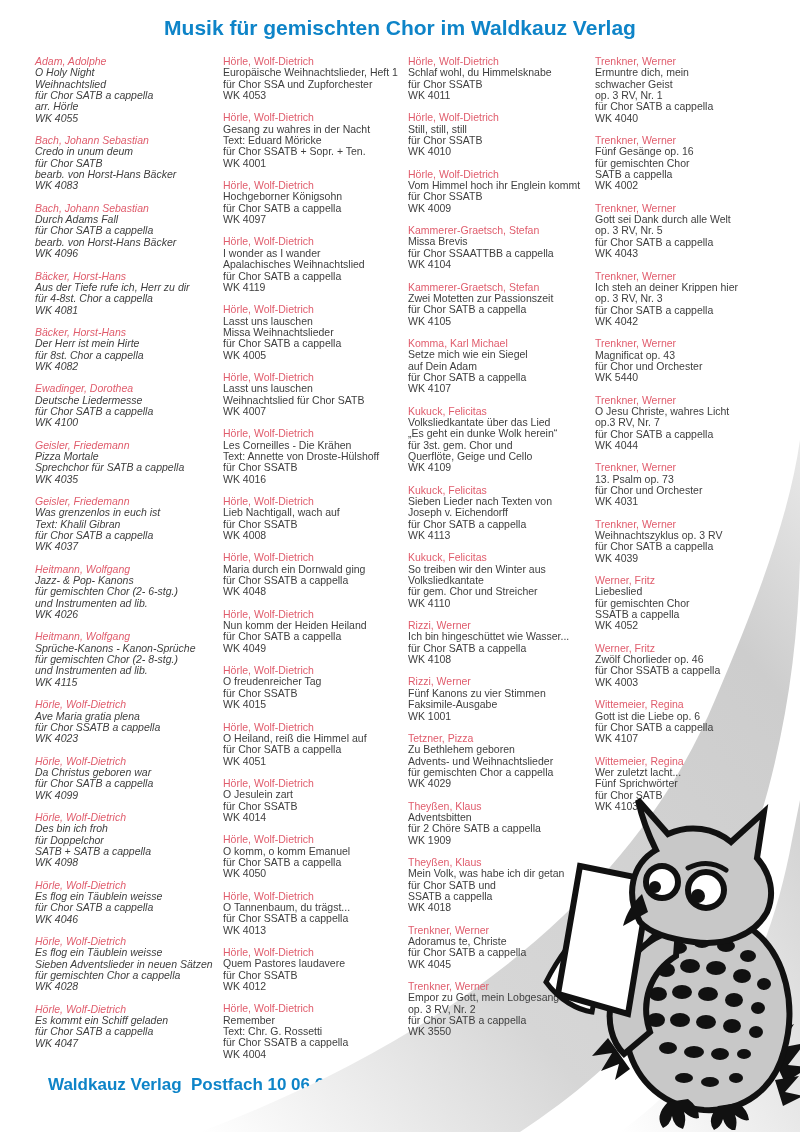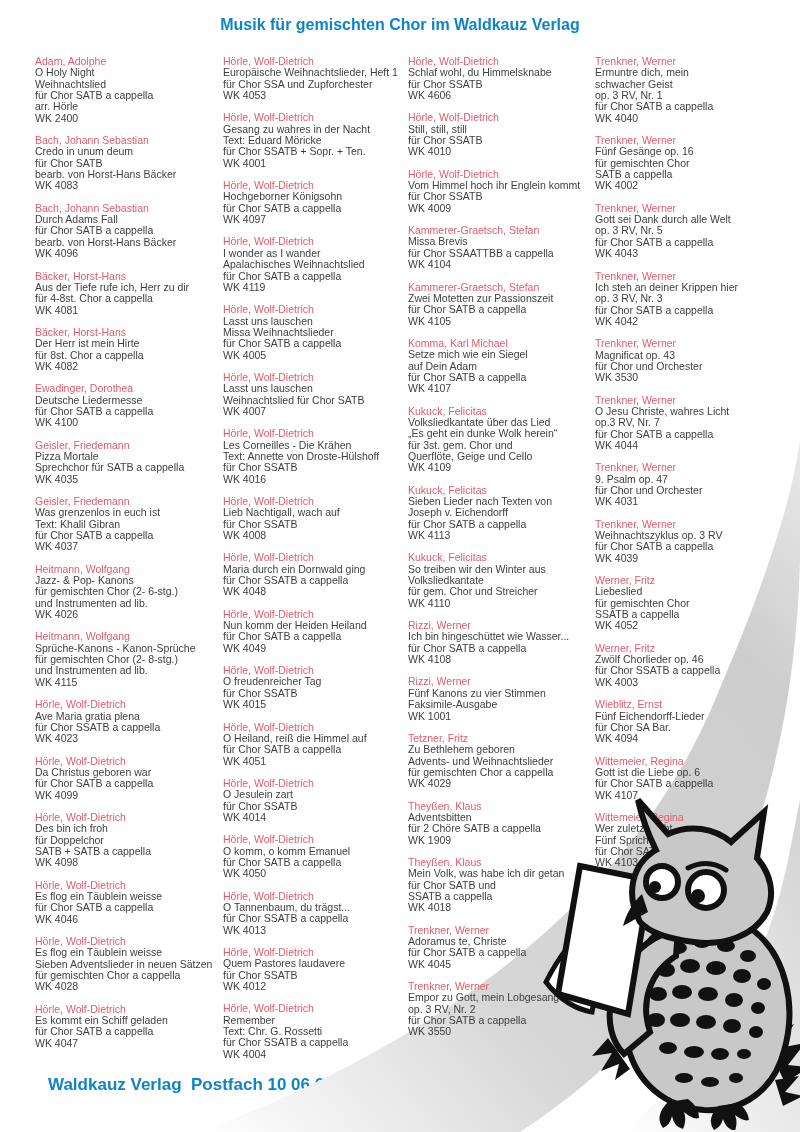--- a/index.html
+++ b/index.html
@@ -12,31 +12,31 @@
   body {
     width: 800px; height: 1132px;
     background: #ffffff;
     font-family: "Liberation Sans", sans-serif;
     position: relative;
     overflow: hidden;
   }
   .page-title {
     position: absolute; top: 16px; left: 0; width: 100%;
     text-align: center;
-    font-size: 16px; font-weight: bold;
+    font-size: 21px; font-weight: bold;
     color: var(--c-title);
     z-index: 3; margin: 0;
   }
   .columns {
     position: absolute; top: 56px; left: 35px; width: 750px;
     display: flex;
     z-index: 3;
   }
   .col { flex: none; }
-  .col:nth-child(1) { width: 188px; }
+  .col:nth-child(1) { width: 188px; font-style: italic; }
   .col:nth-child(2) { width: 185px; }
   .col:nth-child(3) { width: 187px; }
   .col:nth-child(4) { width: 185px; }
   .entry { margin-bottom: 11px; }
   .entry div {
     font-size: 10.5px;
     line-height: 11.35px;
     color: var(--c-body);
   }
   .entry .composer { color: var(--c-name); }
@@ -78,21 +78,21 @@
 <h1 class="page-title">Musik für gemischten Chor im Waldkauz Verlag</h1>
 
 <div class="columns">
     <div class="col">
       <div class="entry">
         <div class="composer">Adam, Adolphe</div>
         <div>O Holy Night</div>
         <div>Weihnachtslied</div>
         <div>für Chor SATB a cappella</div>
         <div>arr. Hörle</div>
-        <div>WK 2400</div>
+        <div>WK 4055</div>
       </div>
       <div class="entry">
         <div class="composer">Bach, Johann Sebastian</div>
         <div>Credo in unum deum</div>
         <div>für Chor SATB</div>
         <div>bearb. von Horst-Hans Bäcker</div>
         <div>WK 4083</div>
       </div>
       <div class="entry">
         <div class="composer">Bach, Johann Sebastian</div>
@@ -292,21 +292,21 @@
         <div>Text: Chr. G. Rossetti</div>
         <div>für Chor SSATB a cappella</div>
         <div>WK 4004</div>
       </div>
     </div>
     <div class="col">
       <div class="entry">
         <div class="composer">Hörle, Wolf-Dietrich</div>
         <div>Schlaf wohl, du Himmelsknabe</div>
         <div>für Chor SSATB</div>
-        <div>WK 4606</div>
+        <div>WK 4011</div>
       </div>
       <div class="entry">
         <div class="composer">Hörle, Wolf-Dietrich</div>
         <div>Still, still, still</div>
         <div>für Chor SSATB</div>
         <div>WK 4010</div>
       </div>
       <div class="entry">
         <div class="composer">Hörle, Wolf-Dietrich</div>
         <div>Vom Himmel hoch ihr Englein kommt</div>
@@ -360,21 +360,21 @@
         <div>für Chor SATB a cappella</div>
         <div>WK 4108</div>
       </div>
       <div class="entry">
         <div class="composer">Rizzi, Werner</div>
         <div>Fünf Kanons zu vier Stimmen</div>
         <div>Faksimile-Ausgabe</div>
         <div>WK 1001</div>
       </div>
       <div class="entry">
-        <div class="composer">Tetzner, Fritz</div>
+        <div class="composer">Tetzner, Pizza</div>
         <div>Zu Bethlehem geboren</div>
         <div>Advents- und Weihnachtslieder</div>
         <div>für gemischten Chor a cappella</div>
         <div>WK 4029</div>
       </div>
       <div class="entry">
         <div class="composer">Theyßen, Klaus</div>
         <div>Adventsbitten</div>
         <div>für 2 Chöre SATB a cappella</div>
         <div>WK 1909</div>
@@ -427,32 +427,32 @@
         <div class="composer">Trenkner, Werner</div>
         <div>Ich steh an deiner Krippen hier</div>
         <div>op. 3 RV, Nr. 3</div>
         <div>für Chor SATB a cappella</div>
         <div>WK 4042</div>
       </div>
       <div class="entry">
         <div class="composer">Trenkner, Werner</div>
         <div>Magnificat op. 43</div>
         <div>für Chor und Orchester</div>
-        <div>WK 3530</div>
+        <div>WK 5440</div>
       </div>
       <div class="entry">
         <div class="composer">Trenkner, Werner</div>
         <div>O Jesu Christe, wahres Licht</div>
         <div>op.3 RV, Nr. 7</div>
         <div>für Chor SATB a cappella</div>
         <div>WK 4044</div>
       </div>
       <div class="entry">
         <div class="composer">Trenkner, Werner</div>
-        <div>9. Psalm op. 47</div>
+        <div>13. Psalm op. 73</div>
         <div>für Chor und Orchester</div>
         <div>WK 4031</div>
       </div>
       <div class="entry">
         <div class="composer">Trenkner, Werner</div>
         <div>Weihnachtszyklus op. 3 RV</div>
         <div>für Chor SATB a cappella</div>
         <div>WK 4039</div>
       </div>
       <div class="entry">
@@ -460,26 +460,20 @@
         <div>Liebeslied</div>
         <div>für gemischten Chor</div>
         <div>SSATB a cappella</div>
         <div>WK 4052</div>
       </div>
       <div class="entry">
         <div class="composer">Werner, Fritz</div>
         <div>Zwölf Chorlieder op. 46</div>
         <div>für Chor SSATB a cappella</div>
         <div>WK 4003</div>
-      </div>
-      <div class="entry">
-        <div class="composer">Wieblitz, Ernst</div>
-        <div>Fünf Eichendorff-Lieder</div>
-        <div>für Chor SA Bar.</div>
-        <div>WK 4094</div>
       </div>
       <div class="entry">
         <div class="composer">Wittemeier, Regina</div>
         <div>Gott ist die Liebe op. 6</div>
         <div>für Chor SATB a cappella</div>
         <div>WK 4107</div>
       </div>
       <div class="entry">
         <div class="composer">Wittemeier, Regina</div>
         <div>Wer zuletzt lacht...</div>

